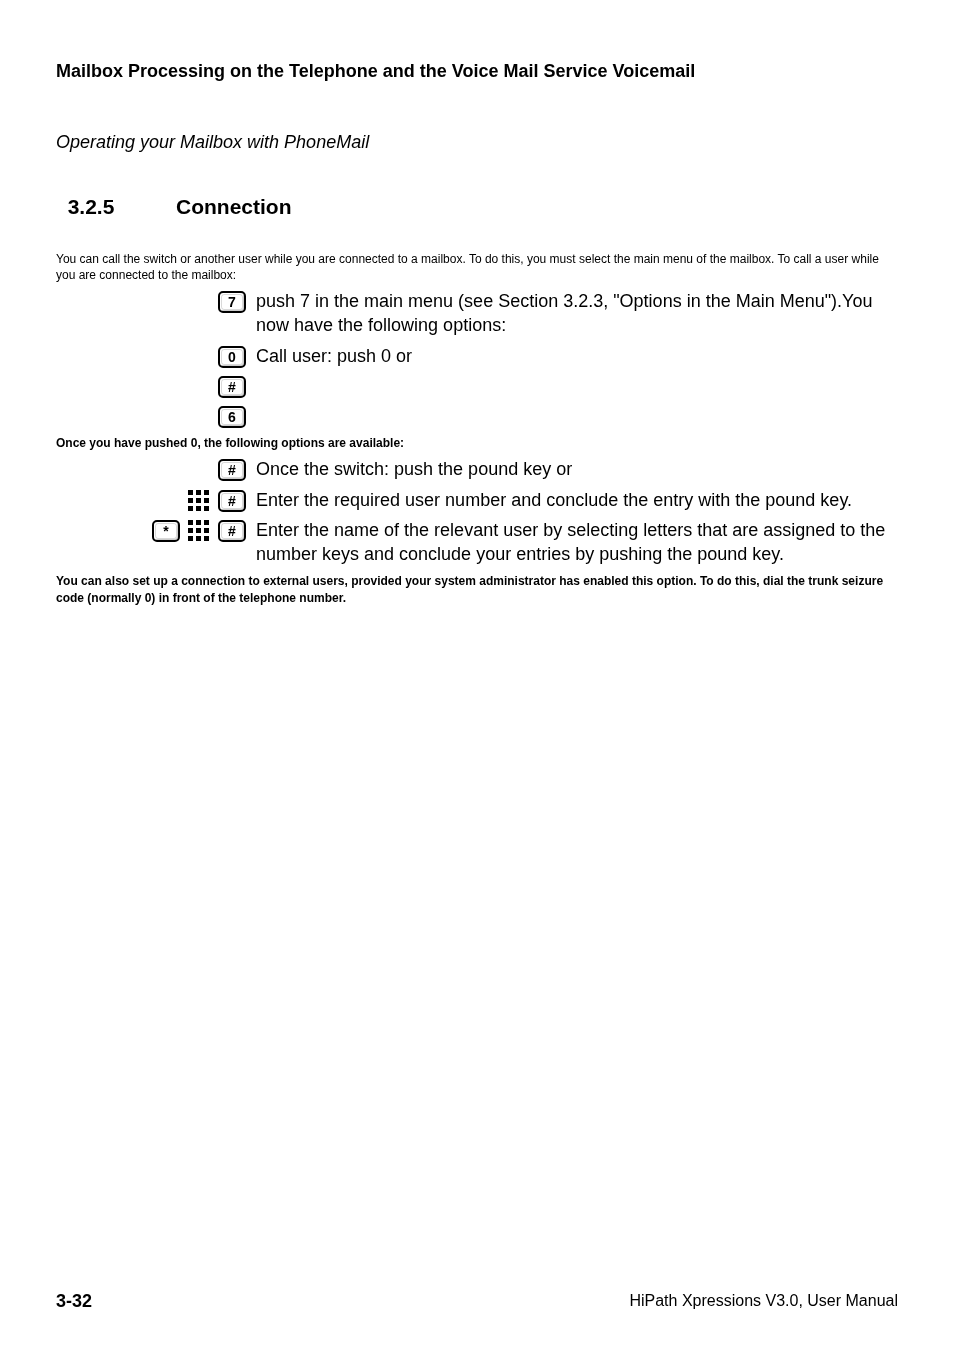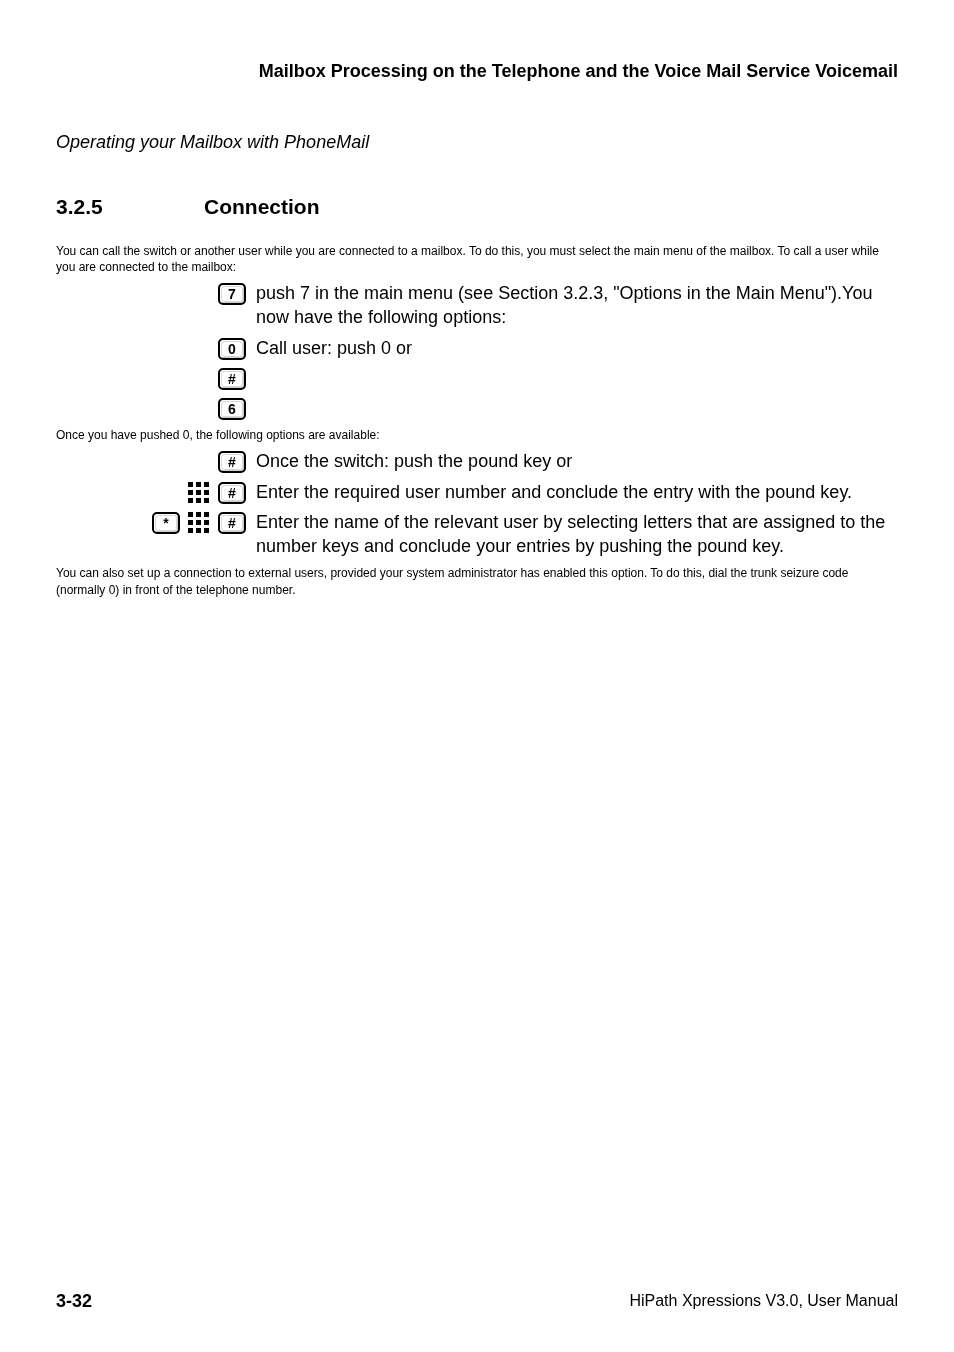--- a/index.html
+++ b/index.html
@@ -1,20 +1,20 @@
 <!DOCTYPE html>
 <html><head>
 <meta charset="utf-8">
 <style>
   * { box-sizing: border-box; margin: 0; padding: 0; }
   html, body { width: 954px; height: 1352px; background: #fff; font-family: Arial, Helvetica, sans-serif; color: #000; }
   .page { padding: 60px 56px 40px 56px; position: relative; height: 100%; }
-  .hdr-bold { font-weight: bold; font-size: 18px; line-height: 1.3; text-align: right; }
+  .hdr-bold { font-weight: bold; font-size: 18px; line-height: 1.3; }
   .hdr-italic { font-style: italic; font-size: 18px; line-height: 1.3; margin-top: 48px; }
-  .sec-title { font-weight: bold; font-size: 21px; margin-top: 40px; margin-bottom: 24px; display: flex; gap: 78px; }
+  .sec-title { font-weight: bold; font-size: 21px; margin-top: 40px; margin-bottom: 32px; display: flex; gap: 50px; text-align: center; }
   .sec-title span:first-child { min-width: 70px; }
   .para { font-size: 12px; line-height: 1.35; margin-bottom: 6px; }
   .step-row { display: flex; align-items: flex-start; margin-bottom: 6px; }
   .icons-col { width: 200px; display: flex; justify-content: flex-end; align-items: flex-start; gap: 8px; padding-right: 10px; padding-top: 2px; }
   .step-text { flex: 1; font-size: 18px; line-height: 1.35; }
   .step-text b { font-weight: normal; }
   .key {
     display: inline-flex; align-items: center; justify-content: center;
     width: 28px; height: 22px; border: 2px solid #000; border-radius: 5px;
     font-weight: bold; font-size: 14px; font-family: Arial, sans-serif;
@@ -27,21 +27,21 @@
   }
   .keypad-icon span {
     position: absolute; width: 5px; height: 5px; background: #000;
   }
   .keypad-icon span:nth-child(1){top:0;left:0;} .keypad-icon span:nth-child(2){top:0;left:8px;} .keypad-icon span:nth-child(3){top:0;left:16px;}
   .keypad-icon span:nth-child(4){top:8px;left:0;} .keypad-icon span:nth-child(5){top:8px;left:8px;} .keypad-icon span:nth-child(6){top:8px;left:16px;}
   .keypad-icon span:nth-child(7){top:16px;left:0;} .keypad-icon span:nth-child(8){top:16px;left:8px;} .keypad-icon span:nth-child(9){top:16px;left:16px;}
   .footer { position: absolute; bottom: 40px; left: 56px; right: 56px; display: flex; justify-content: space-between; align-items: flex-end; font-size: 16px; }
   .footer-right { text-align: right; line-height: 1.35; }
   .footer-left { font-weight: bold; font-size: 18px; }
-  .subpara { margin-top: 7px; }
+  .subpara { margin-top: 7px; font-weight: bold; }
 </style>
 </head>
 <body>
 
 <div class="page">
 
   <div class="hdr-bold">Mailbox Processing on the Telephone and the Voice Mail Service Voicemail</div>
   <div class="hdr-italic">Operating your Mailbox with PhoneMail</div>
 
   <div class="sec-title">

